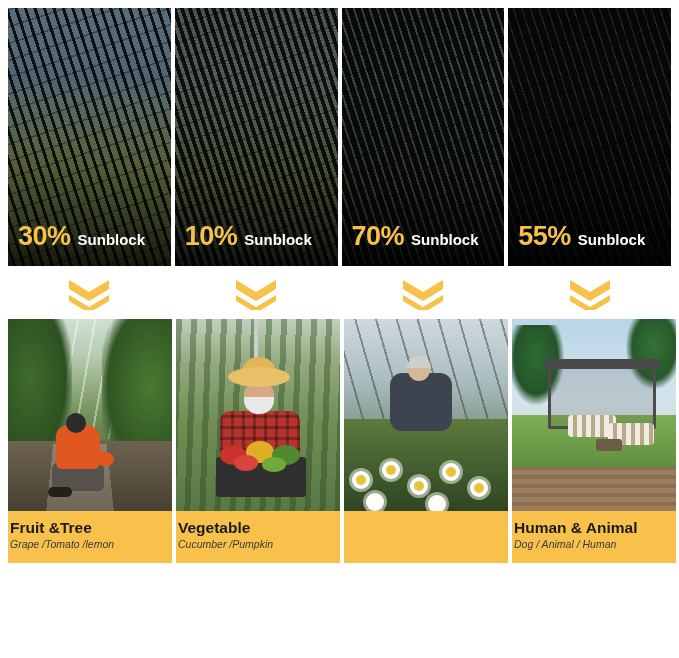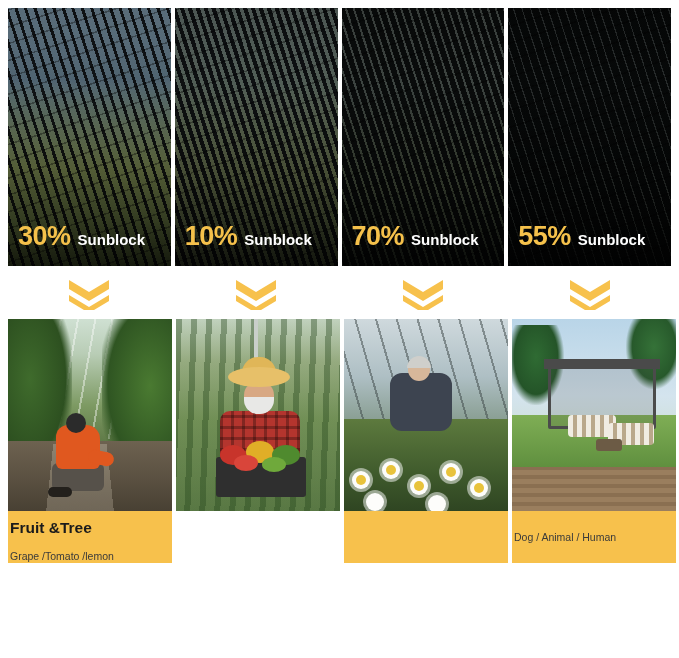--- a/index.html
+++ b/index.html
@@ -181,21 +181,22 @@
   .cap-title {
     font-size: 15.5px;
     font-weight: bold;
     color: #1b1b1b;
     line-height: 19px;
   }
   .cap-sub {
     font-size: 10.5px;
     color: #3a3a3a;
     line-height: 15px;
-    margin-top: 12px;
+    margin-top: 0;
+    font-style: italic;
   }
 
   
   .p1-sky { position:absolute; inset:0; background: linear-gradient(180deg,#cfe0d2 0%, #b9cdb6 18%, #7d9a63 45%, #56703f 70%, #3d5230 100%); }
   .p1-arch { position:absolute; left:0; top:0; width:164px; height:120px;
     background:
       repeating-linear-gradient(100deg, rgba(255,255,255,0.55) 0px, rgba(255,255,255,0.55) 2px, rgba(255,255,255,0) 2px, rgba(255,255,255,0) 17px);
     opacity:0.75; }
   .p1-foliageL { position:absolute; left:-6px; top:0; width:70px; height:150px;
     background: radial-gradient(ellipse at 40% 40%, #3f6b2c 0%, #2d5020 60%, rgba(45,80,32,0) 75%); }
@@ -375,20 +376,24 @@
         <div class="p2-face"></div>
         <div class="p2-beard"></div>
         <div class="p2-hatTop"></div>
         <div class="p2-hat"></div>
         <div class="p2-crate"></div>
         <div class="p2-veg1"></div>
         <div class="p2-veg2"></div>
         <div class="p2-veg3"></div>
         <div class="p2-veg4"></div>
         <div class="p2-veg5"></div>
+      </div>
+      <div class="cap">
+        <div class="cap-title">Vegetable</div>
+        <div class="cap-sub">Cucumber /Pumpkin</div>
       </div>
     </div>
 
     <div class="card">
       <div class="photo">
         <div class="p3-sky"></div>
         <div class="p3-struct"></div>
         <div class="p3-ground"></div>
         <div class="p3-person"></div>
         <div class="p3-head"></div>
@@ -419,19 +424,20 @@
         <div class="p4-palmR"></div>
         <div class="p4-lawn"></div>
         <div class="p4-deck"></div>
         <div class="p4-perg"></div>
         <div class="p4-roof"></div>
         <div class="p4-sofa1"></div>
         <div class="p4-sofa2"></div>
         <div class="p4-table"></div>
       </div>
       <div class="cap">
+        <div class="cap-title">Human &amp; Animal</div>
         <div class="cap-sub">Dog / Animal / Human</div>
       </div>
     </div>
 
   </div>
 
 </div>
 
 </body></html>

